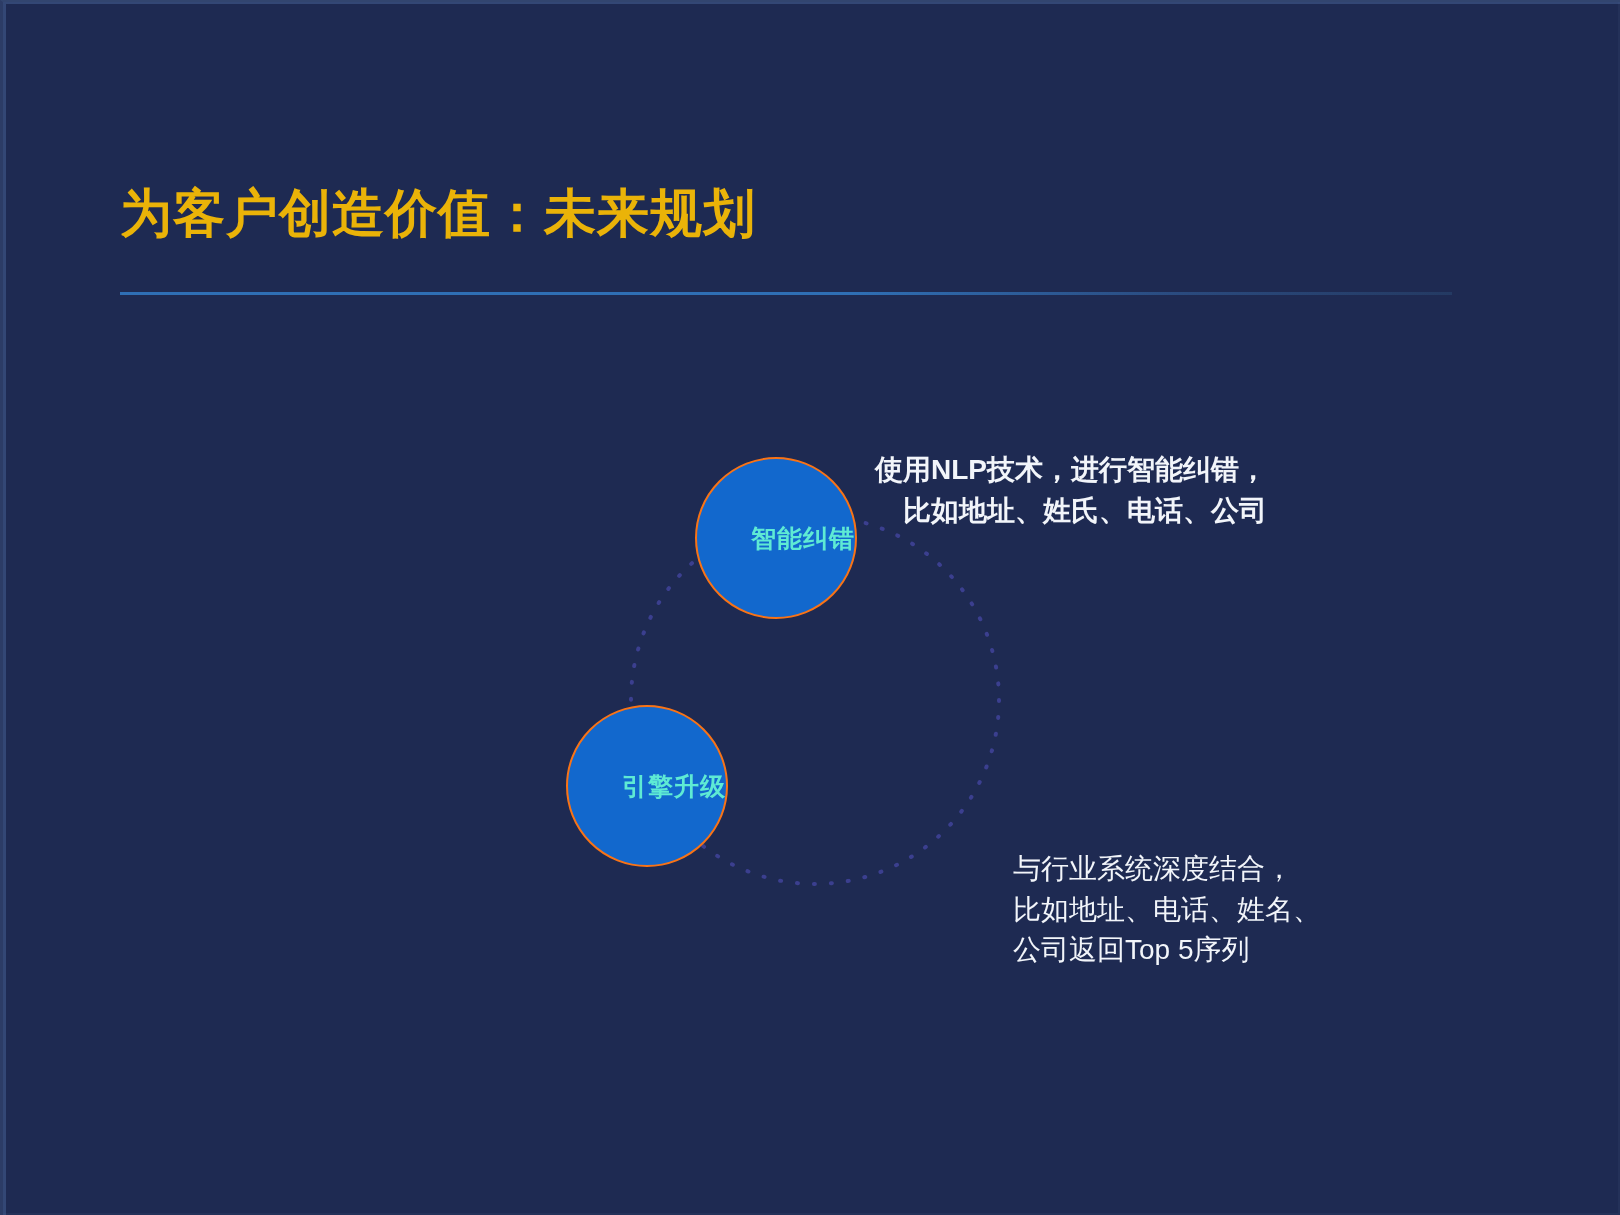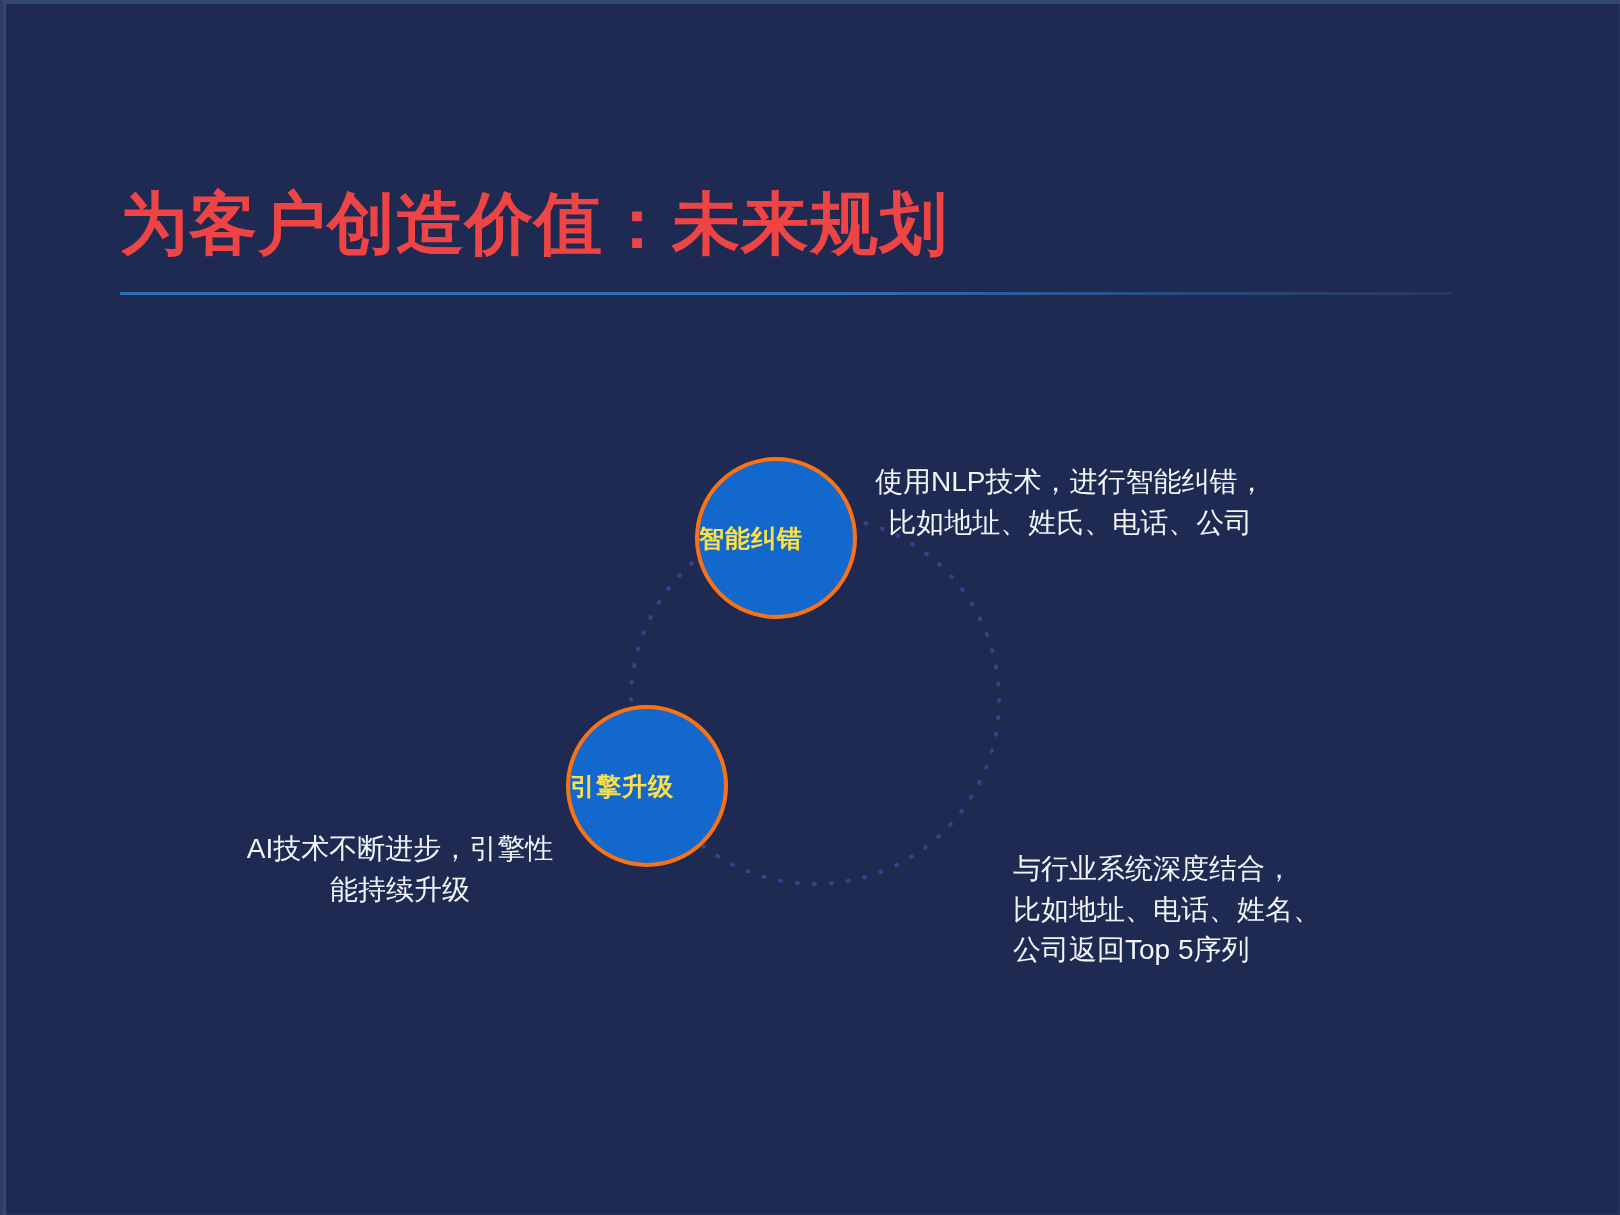--- a/index.html
+++ b/index.html
@@ -34,23 +34,23 @@
     pointer-events:none;
     box-shadow: inset 3px 2px 0 0 rgba(70,95,145,.55),
                 inset -2px -2px 0 0 rgba(40,55,95,.6);
   }
 
   
   .title {
     position: absolute;
     left: 117px;
     top: 182px;
-    font-size: 68px;
+    font-size: 52px;
     font-weight: bold;
-    color: #ef4444;
+    color: #eab308;
     letter-spacing: 1px;
     white-space: nowrap;
     line-height: 1.15;
   }
   .title-rule {
     position: absolute;
     left: 117px;
     top: 290px;
     width: 1332px;
     height: 3px;
@@ -71,26 +71,26 @@
     top: 512px;
     width: 372px;
     height: 372px;
   }
   .dotted-ring svg { display:block; width:372px; height:372px; }
 
   .node {
     position: absolute;
     border-radius: 50%;
     background: #1268cd;
-    border: 4px solid #f97316;
+    border: 2px solid #f97316;
     box-sizing: border-box;
     display: flex;
     align-items: center;
-    justify-content: flex-start;
-    color: #fde047;
+    justify-content: flex-end;
+    color: #5eead4;
     font-weight: bold;
     font-size: 25px;
     letter-spacing: 1px;
   }
   .node-top   { left: 692px;  top: 455px; width: 162px;  height: 162px; }
   .node-left  { left: 563px;  top: 703px; width: 162px;  height: 162px; }
   .node-right { left: 849px;  top: 703px; width: 162px;  height: 162px; }
 
   .node-right .label { font-size: 29px; }
   .node-right .plus { font-weight: 400; font-size: 27px; }
@@ -98,22 +98,23 @@
   
   .callout {
     position: absolute;
     color: #f2f5fa;
     font-size: 28px;
     line-height: 1.45;
     white-space: pre-line;
   }
   .callout-tr {
     left: 872px;
-    top: 460px;
-    text-align: center;
+    top: 448px;
+    text-align: right;
+    font-weight: bold;
   }
   .callout-bl {
     left: 232px;
     top: 827px;
     width: 330px;
     text-align: center;
   }
   .callout-br {
     left: 1010px;
     top: 833px;
@@ -142,21 +143,19 @@
     </div>
 
     <div class="node node-left">
       <span class="label">引擎升级</span>
     </div>
 
 
     <div class="callout callout-tr">使用NLP技术，进行智能纠错，
 比如地址、姓氏、电话、公司</div>
 
-    <div class="callout callout-bl">AI技术不断进步，引擎性
-能持续升级</div>
 
     <div class="callout callout-br">与行业系统深度结合，
 比如地址、电话、姓名、
 公司返回Top 5序列</div>
 
   </div>
 </div>
 
 </body></html>

